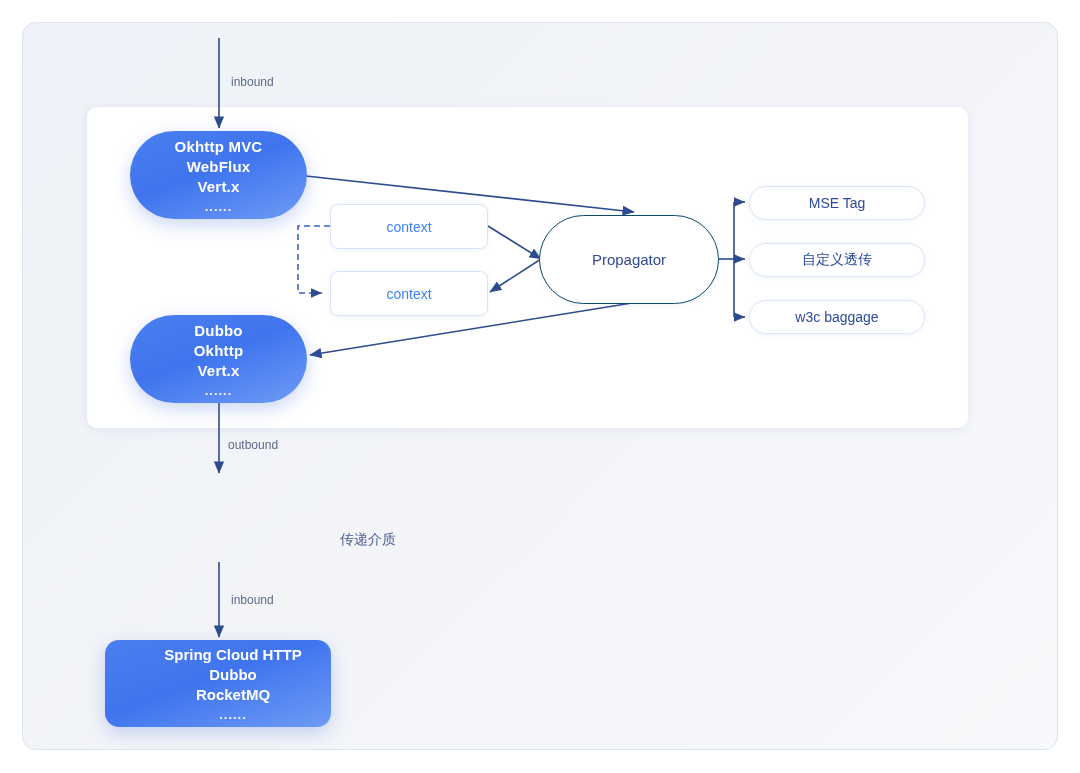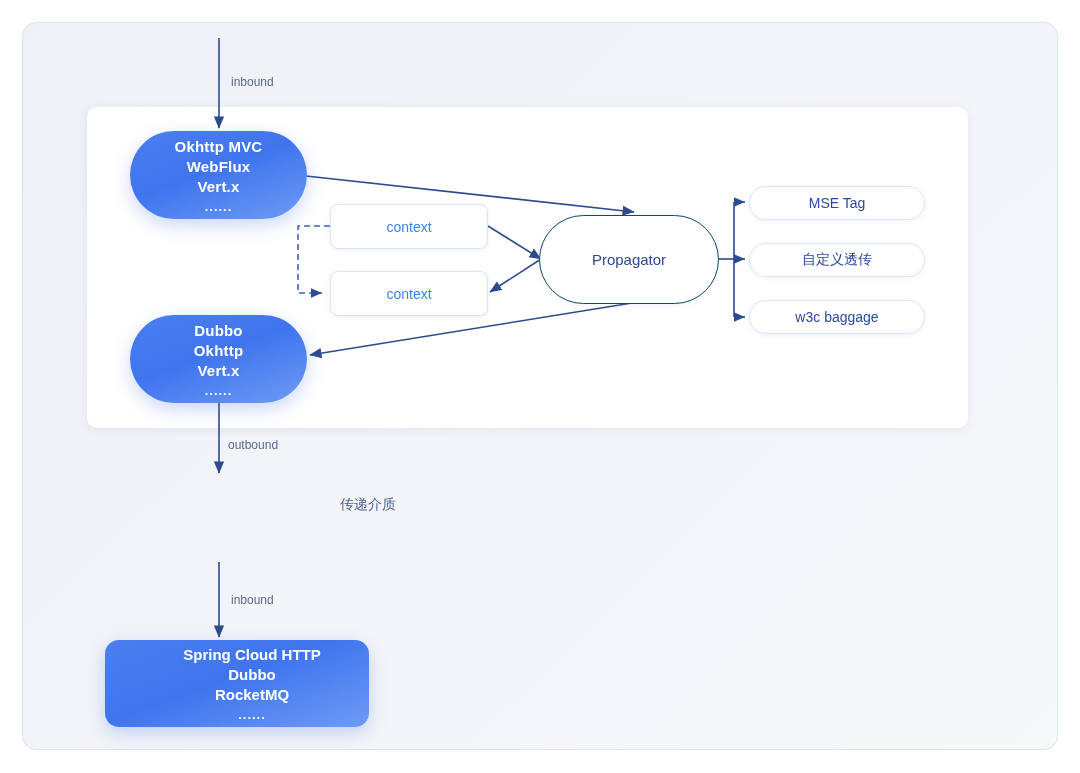--- a/index.html
+++ b/index.html
@@ -154,30 +154,30 @@
 
   <div class="node mini-pill" style="left:749px;top:243px;width:176px;height:34px;">
     <span>自定义透传</span>
   </div>
 
   <div class="node mini-pill" style="left:749px;top:300px;width:176px;height:34px;">
     <span>w3c baggage</span>
   </div>
 
 
-  <div class="node blue-rect" style="left:105px;top:640px;width:264px;height:87px;padding-left:30px;">
+  <div class="node blue-rect" style="left:105px;top:640px;width:226px;height:87px;padding-left:30px;">
     <div>
       <span>Spring Cloud HTTP</span><br>
       <span>Dubbo</span><br>
       <span>RocketMQ</span>
       <span class="dots">......</span>
     </div>
   </div>
 
   <div class="edge-label" style="left:231px;top:75px;">inbound</div>
 
   <div class="edge-label" style="left:228px;top:438px;">outbound</div>
 
   <div class="edge-label" style="left:231px;top:593px;">inbound</div>
 
-  <div class="aside-label" style="left:340px;top:496px;">传递介质</div>
+  <div class="aside-label" style="left:340px;top:531px;">传递介质</div>
 
 </div>
 
 </body></html>

